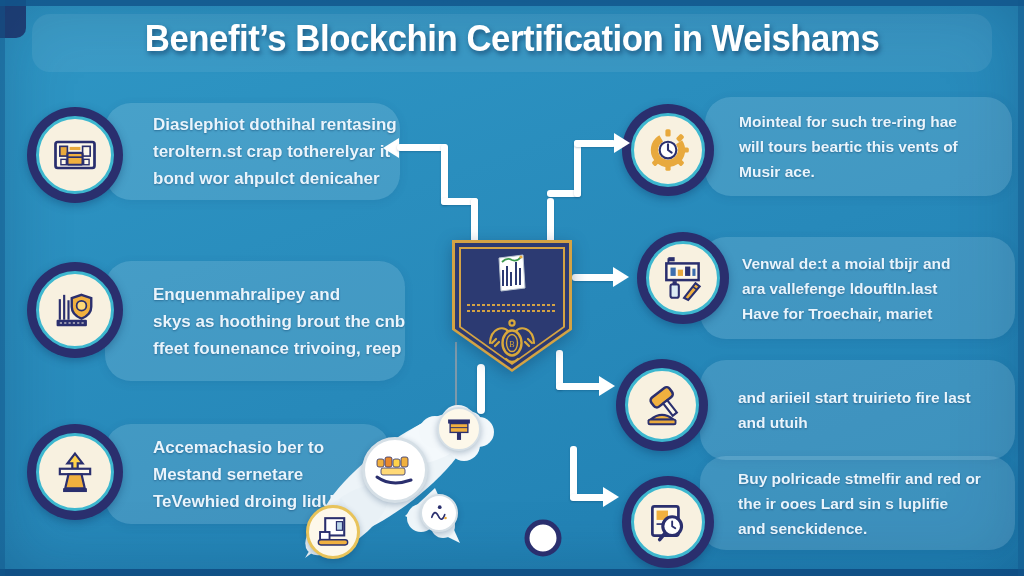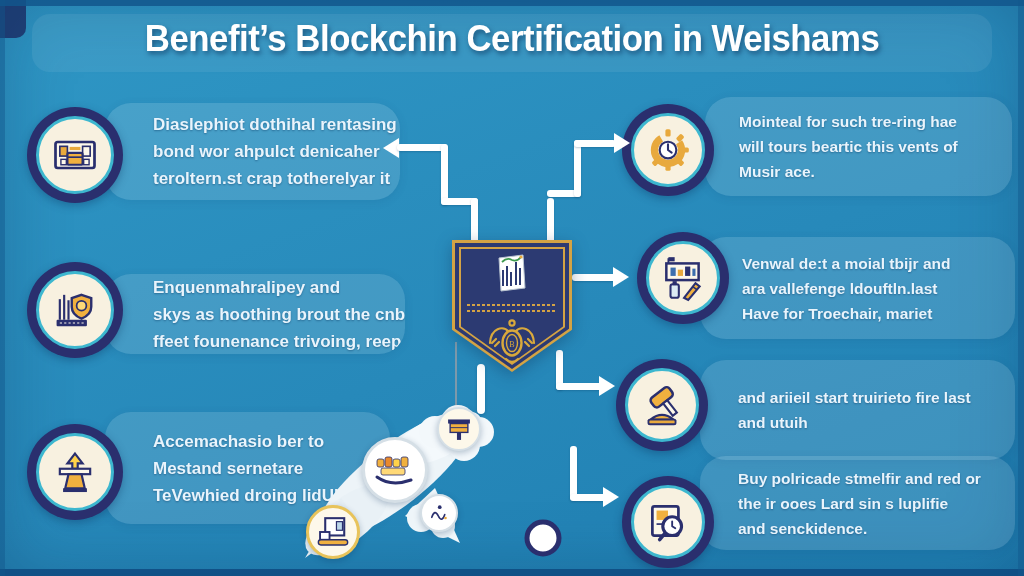--- a/index.html
+++ b/index.html
@@ -69,29 +69,29 @@
 <body>
 
 <div class="stage">
 
   <div class="title-band"></div>
   <div class="title">Benefit’s Blockchin Certification in Weishams</div>
   <div class="corner-tl"></div>
 
   <div class="bubble l" style="left:105px;top:103px;width:295px;height:97px;padding-left:48px">
     <div class="ln">Diaslephiot dothihal rentasing</div>
+    <div class="ln">teroltern.st crap totherelyar it</div>
     <div class="ln">bond wor ahpulct denicaher</div>
-    <div class="ln">teroltern.st crap totherelyar it</div>
-  </div>
-  <div class="bubble l" style="left:105px;top:274px;width:300px;height:80px;padding-left:48px">
+  </div>
+  <div class="bubble l" style="left:105px;top:261px;width:300px;height:120px;padding-left:48px">
     <div class="ln">Enquenmahralipey and</div>
     <div class="ln">skys as hoothing brout the cnbo</div>
     <div class="ln">ffeet founenance trivoing, reep</div>
   </div>
-  <div class="bubble l" style="left:105px;top:412px;width:285px;height:112px;padding-left:48px">
+  <div class="bubble l" style="left:105px;top:424px;width:285px;height:100px;padding-left:48px">
     <div class="ln">Accemachasio ber to</div>
     <div class="ln">Mestand sernetare</div>
     <div class="ln">TeVewhied droing lidUHA.</div>
   </div>
 
   <div class="bubble r" style="left:700px;top:237px;width:315px;height:102px;padding-left:42px">
     <div class="ln">Venwal de:t a moial tbijr and</div>
     <div class="ln">ara vallefenge ldouftln.last</div>
     <div class="ln">Have for Troechair, mariet</div>
   </div>

